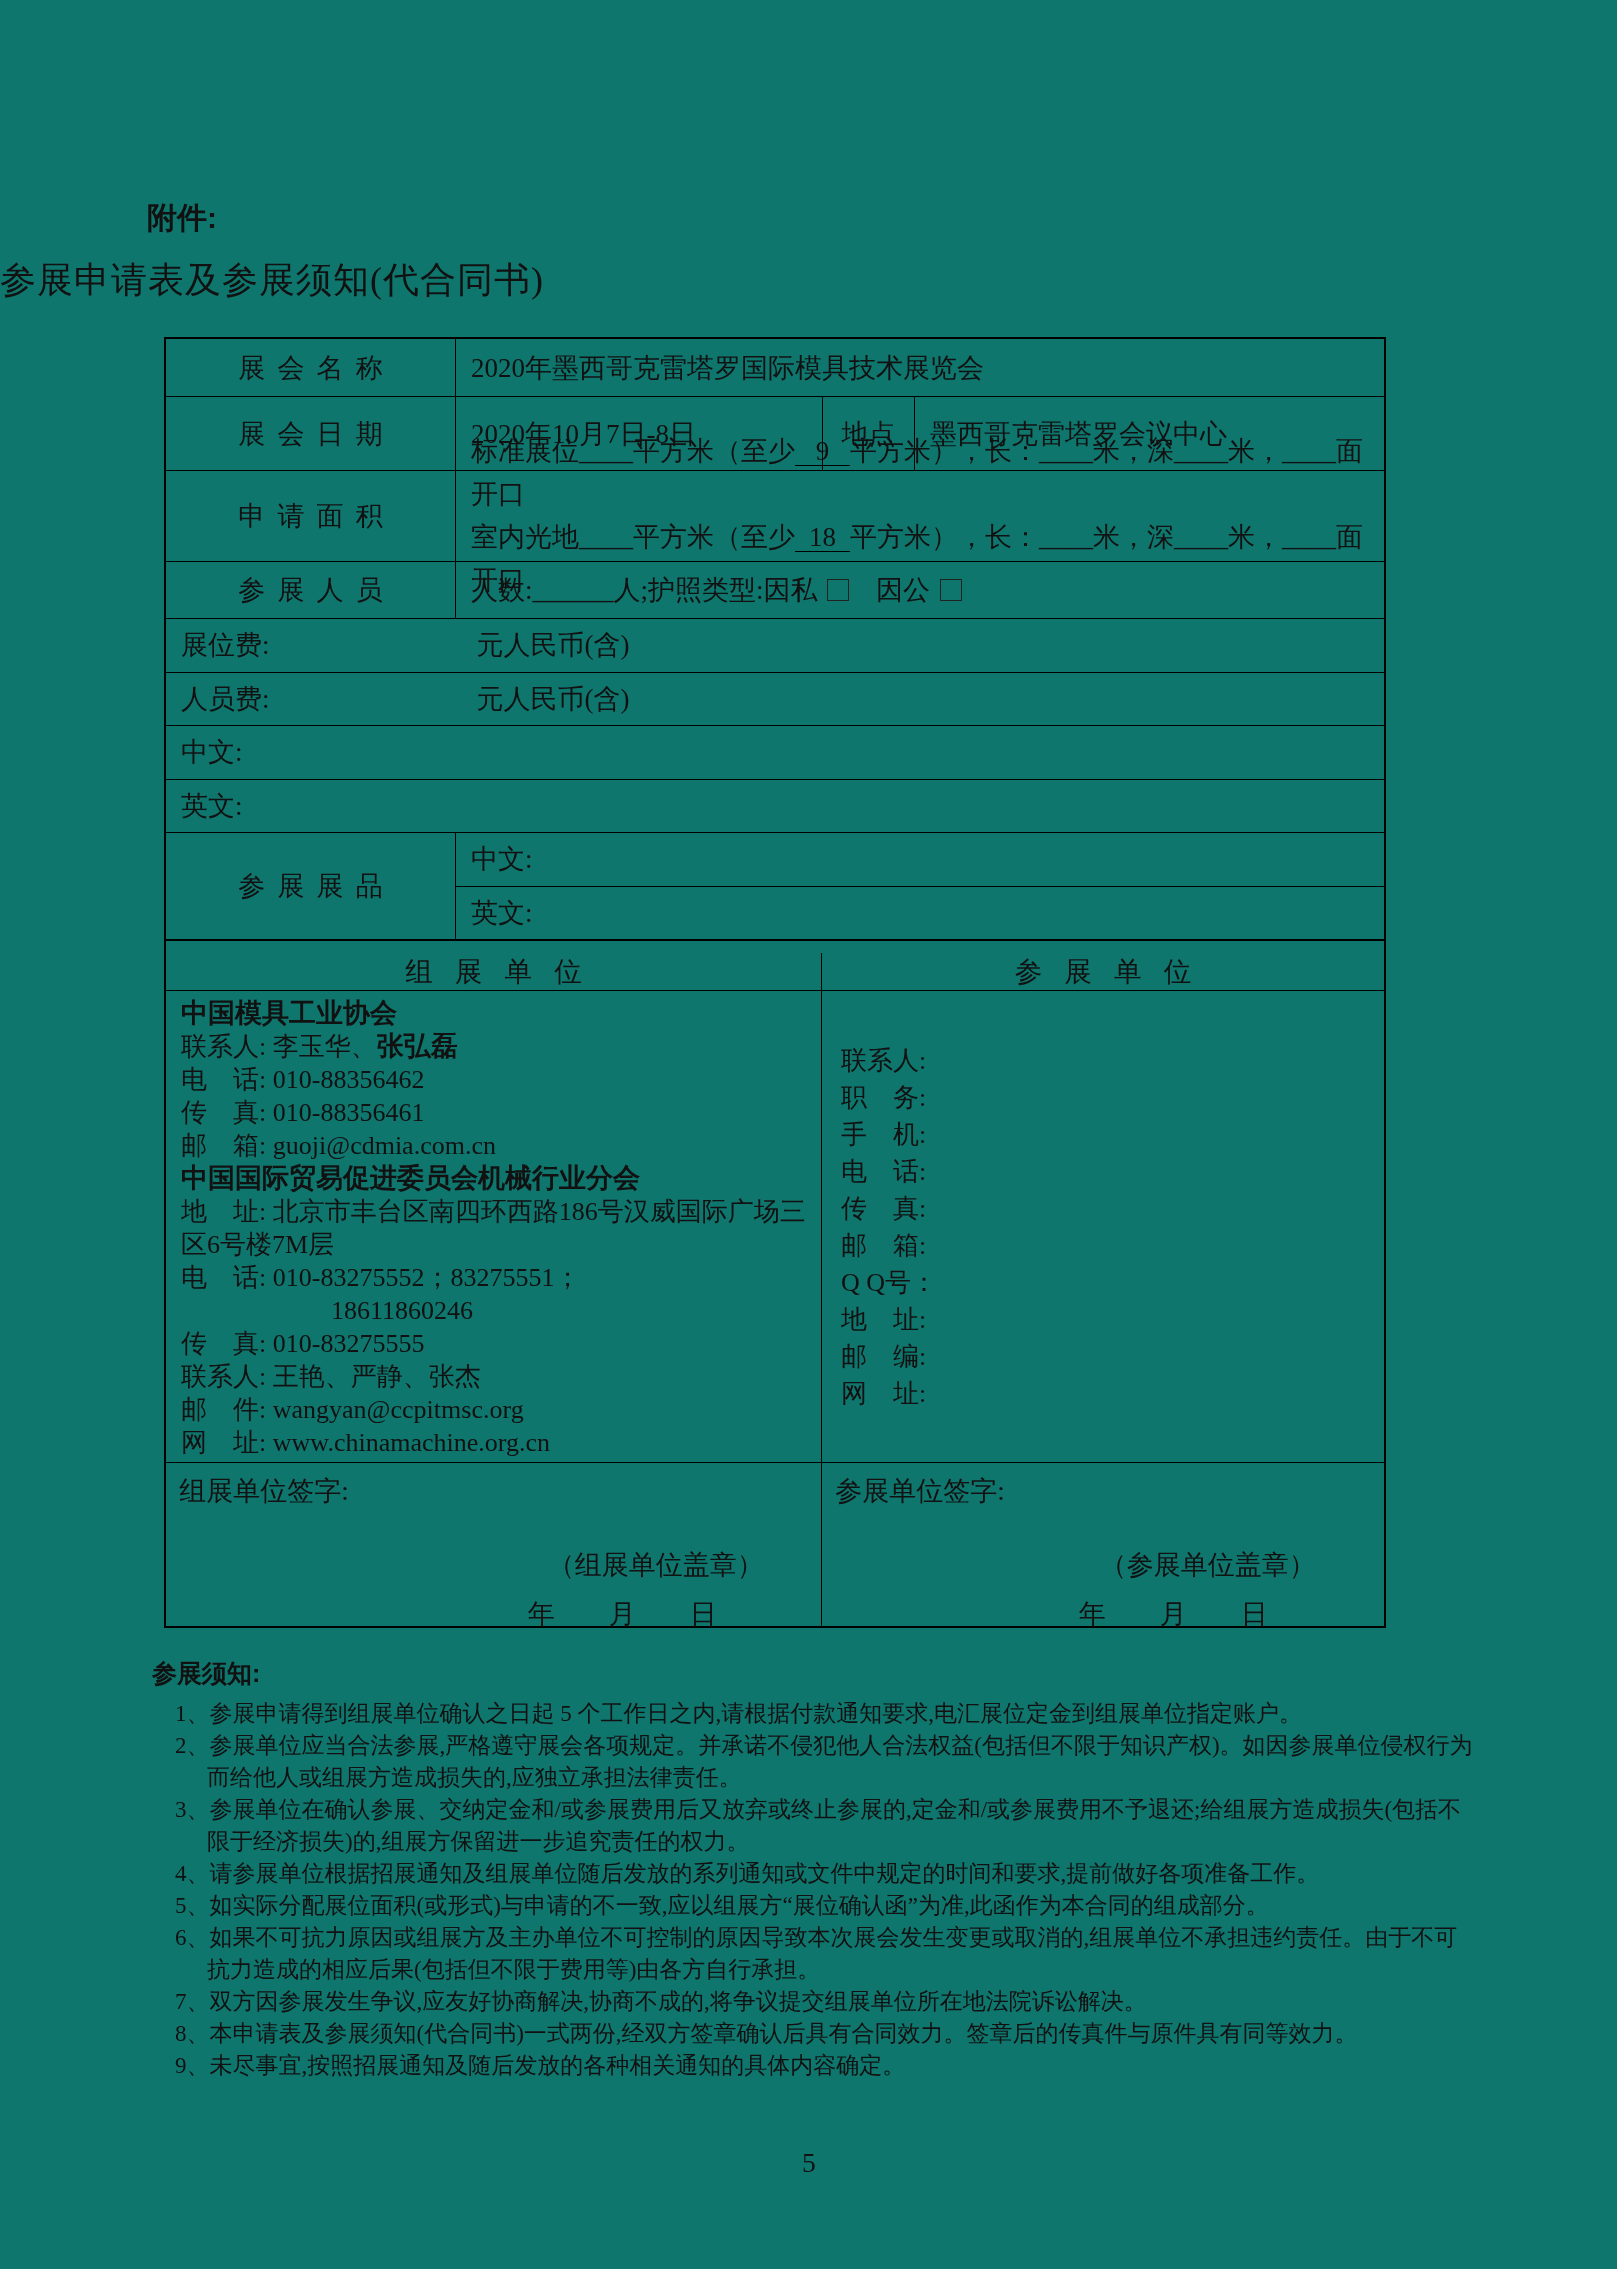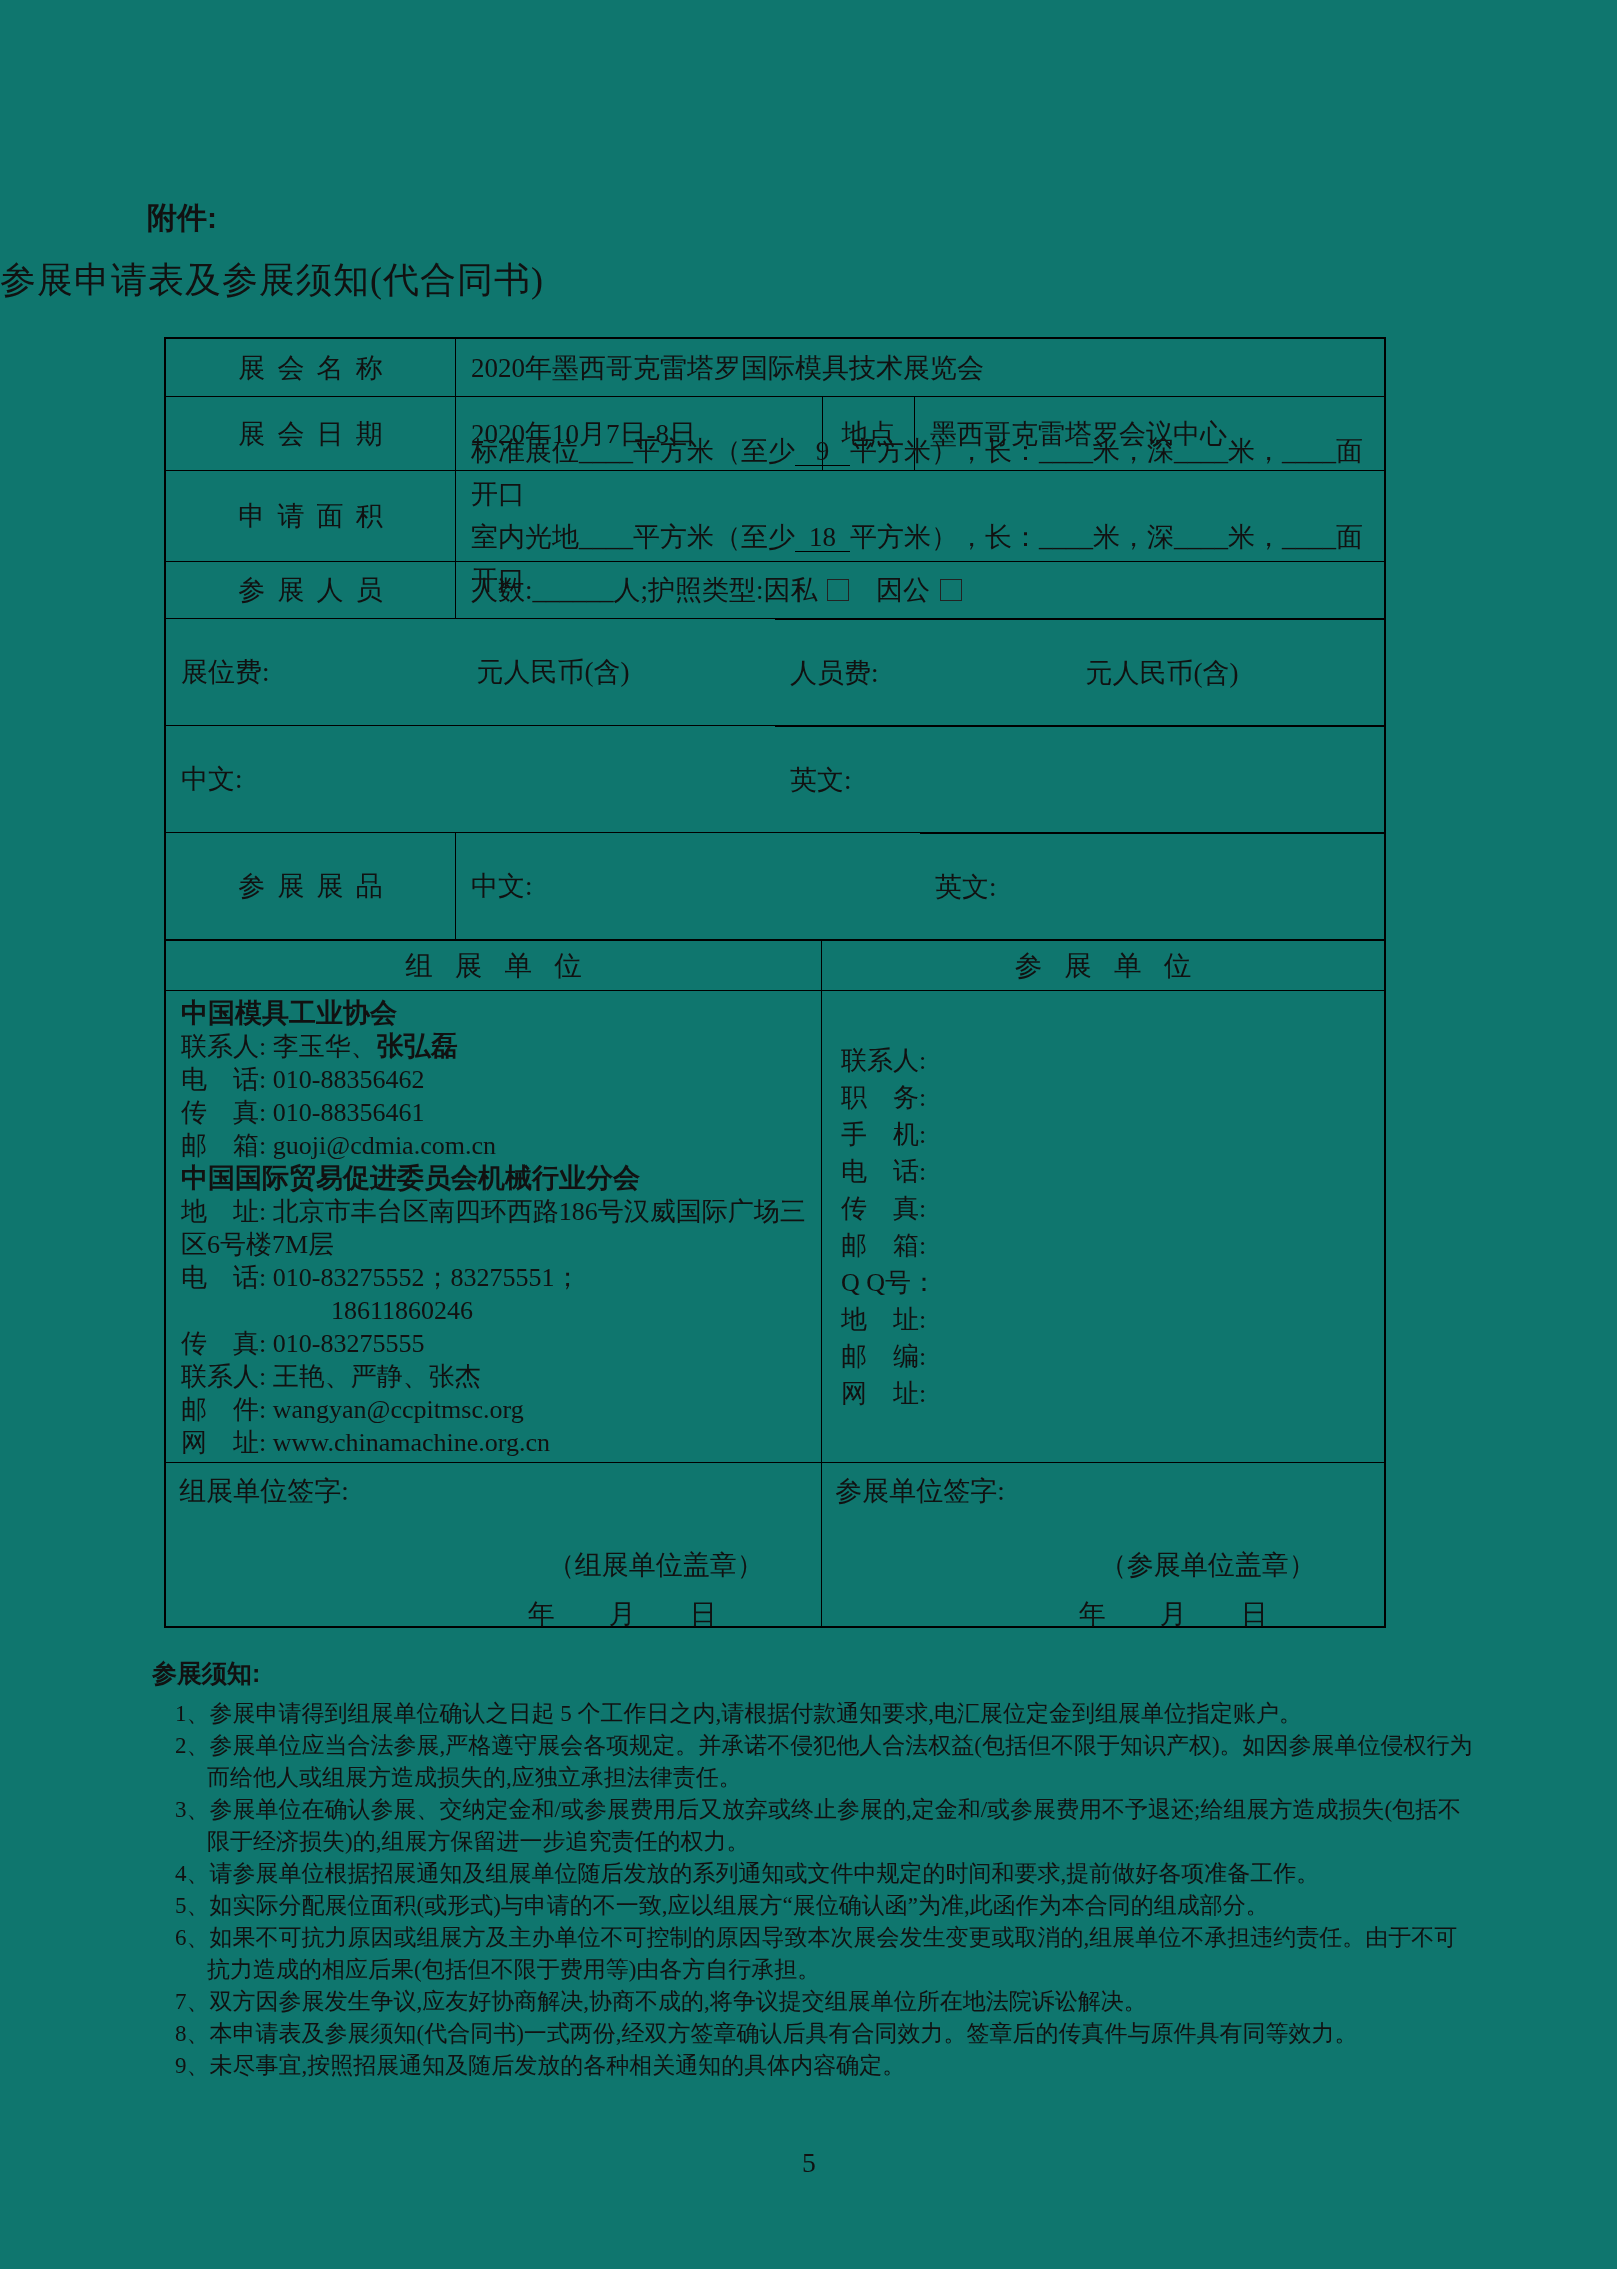--- a/index.html
+++ b/index.html
@@ -40,39 +40,39 @@
     display:flex; align-items:center; justify-content:center;
     text-align:center;
   }
   .ls4  { letter-spacing:0.45em; margin-right:-0.45em; }
   .ls6  { letter-spacing:0.08em; margin-right:-0.08em; }
   .val {
     flex:1; display:flex; align-items:center;
     padding:0 15px;
   }
   .h60 { height:57px; } .h78 { height:74px; } .h96 { height:91px; }
-  .h112 { height:107px; } .h54 { height:51px; } .h172 { height:164px; }
+  .h112 { height:107px; } .h54 { height:51px;align-items:flex-end; } .h172 { height:164px; }
   .midcell {
     flex:0 0 366px; display:flex; align-items:center; padding:0 15px;
   }
   .keycell {
     flex:0 0 93px; border-left:1.9px solid #000; border-right:1.9px solid #000;
     display:flex; align-items:center; justify-content:center;
   }
   .area-cell { flex:1; display:flex; flex-direction:column; justify-content:center; padding:0 15px; line-height:43px; }
   .u-num {
     display:inline-block; min-width:55px; text-align:center;
     border-bottom:1.9px solid #000; line-height:1.05;
   }
   .chk {
     display:inline-block; width:22px; height:22px;
     border:1.9px solid #222; margin:0 27px 0 9.5px; vertical-align:-1.9px;
   }
   .chk:last-child { margin-right:0; }
-  .stack { flex:1; display:flex; flex-direction:row; }
+  .stack { flex:1; display:flex; flex-direction:column; }
   .stack > div { flex:1; display:flex; align-items:center; padding:0 15px; }
   .stack > div + div { border-top:1.9px solid #000; }
   .fee-val { margin-left:207px;text-align:center; }
   
   .colhead {
     flex:1; display:flex; align-items:center; justify-content:center;
     font-size:27.6px;
   }
   .colhead-l { flex:0 0 656px; border-right:1.9px solid #000; }
   .lshead { letter-spacing:0.8em; margin-right:-0.8em; }

